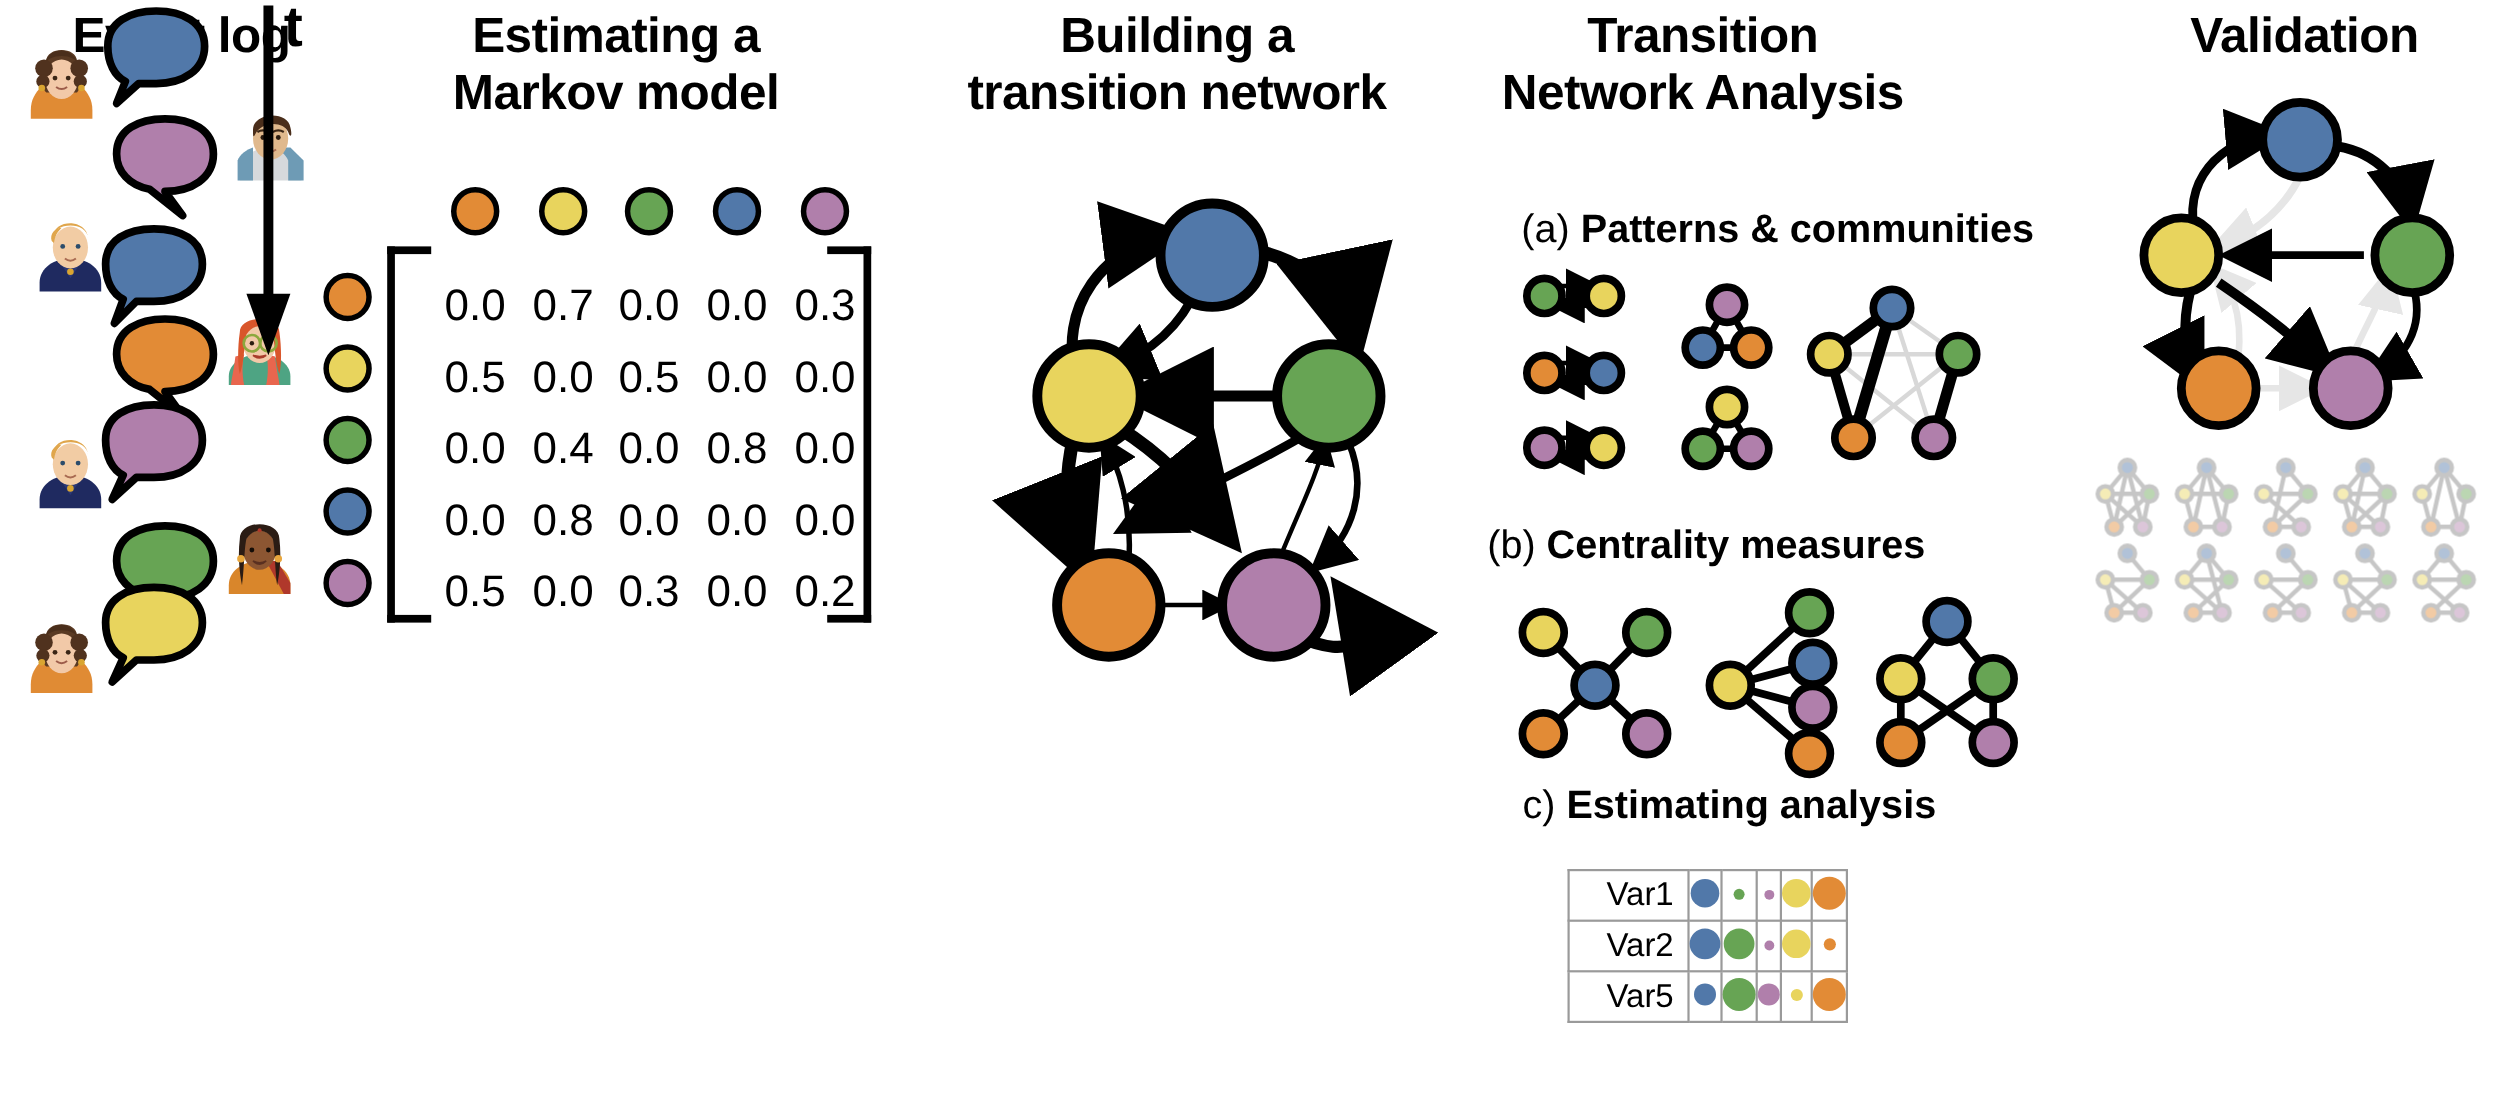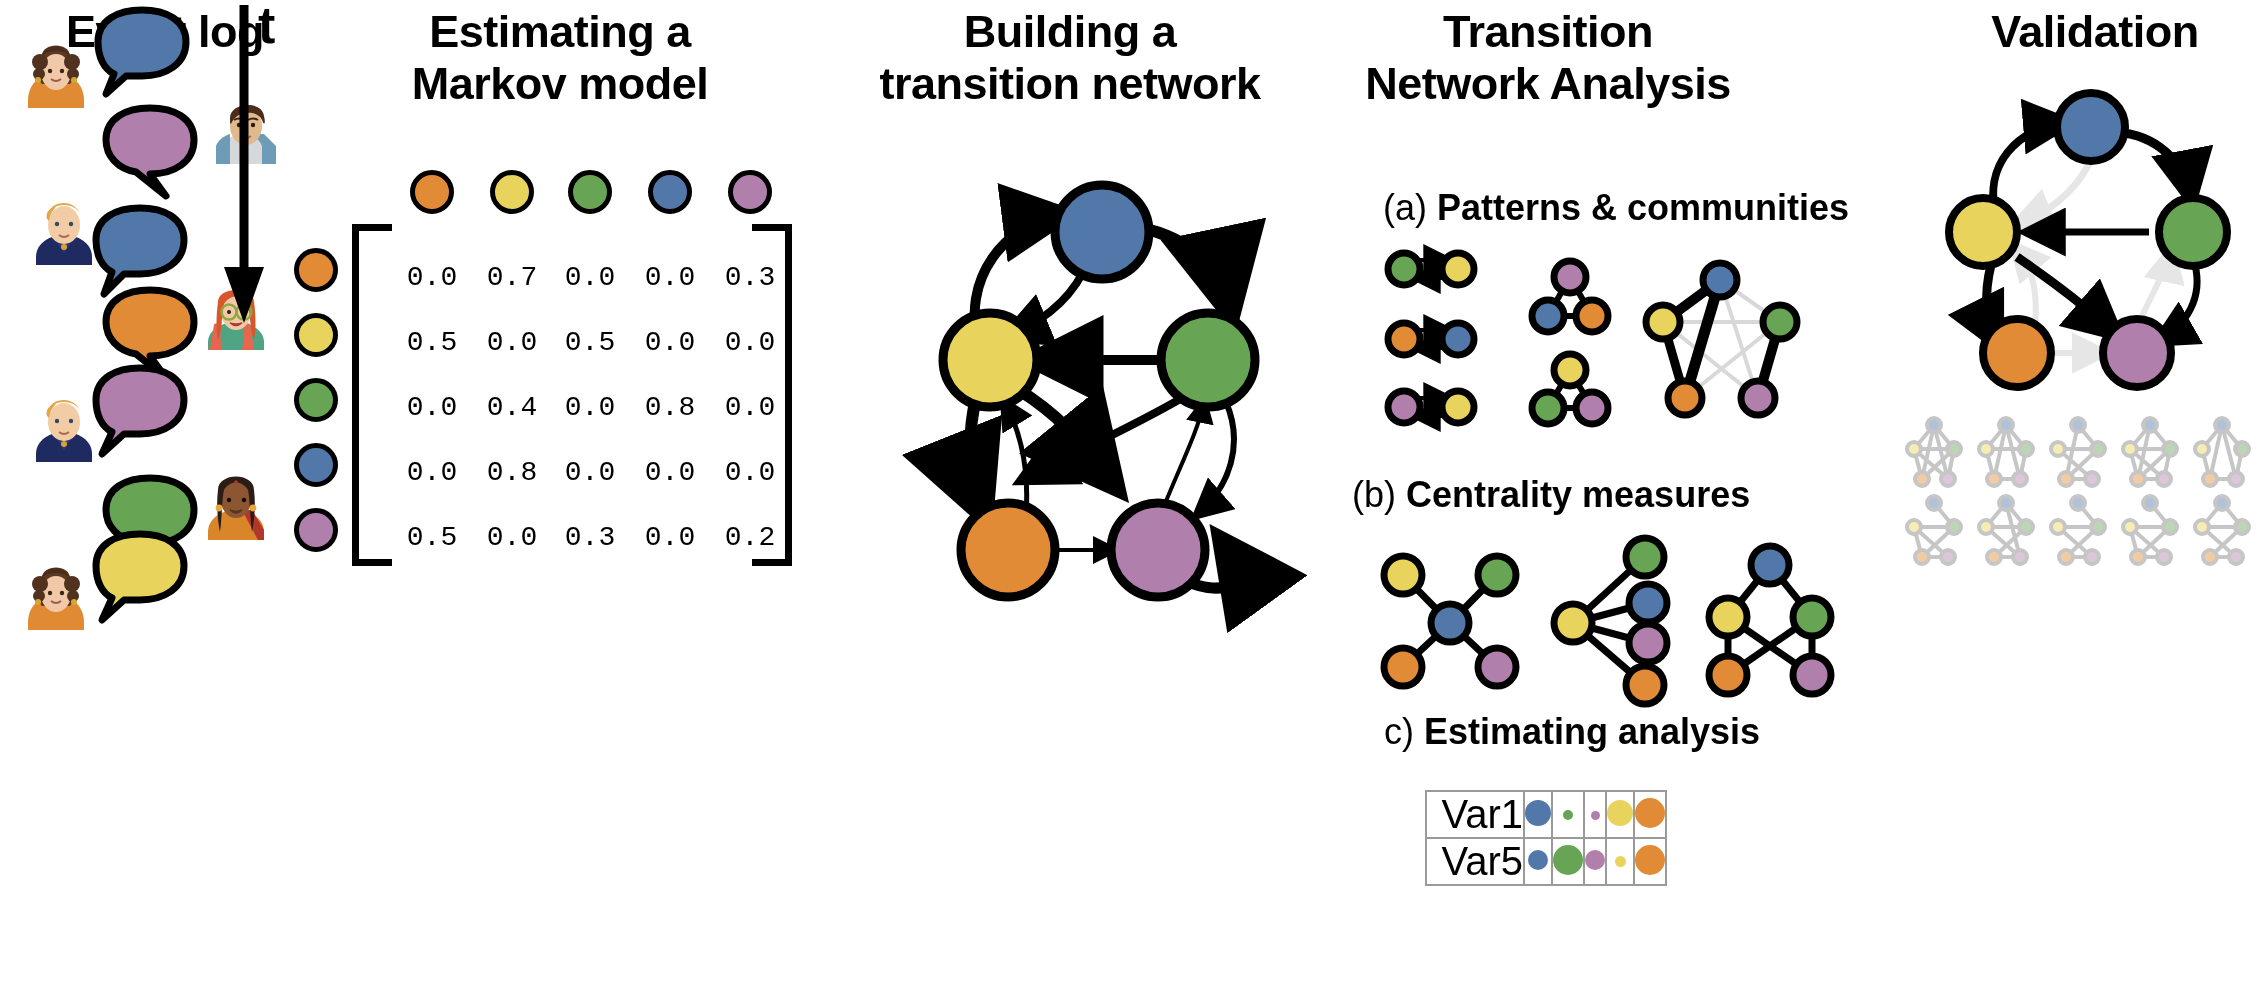--- a/index.html
+++ b/index.html
@@ -4,31 +4,31 @@
 <style>
   html,body{margin:0;padding:0;background:#fff;}
   body{width:2266px;height:1008px;position:relative;overflow:hidden;
        font-family:"Liberation Sans",sans-serif;color:#000;}
   .panel{position:absolute;}
   .ptitle{position:absolute;text-align:center;font-weight:bold;
           font-size:45px;line-height:52px;letter-spacing:-0.5px;color:#000;}
   .sublabel{position:absolute;font-size:36px;line-height:40px;white-space:nowrap;}
   .sublabel .paren{font-weight:400;}
   .sublabel .bold{font-weight:bold;}
-  .mval{position:absolute;font-size:28px;line-height:40px;text-align:center;
-        width:90px;font-family:Liberation Mono, monospace;}
+  .mval{position:absolute;font-size:40px;line-height:40px;text-align:center;
+        width:90px;font-family:Liberation Sans, sans-serif;}
   .dot{position:absolute;border-radius:50%;box-sizing:border-box;}
   .bracket{position:absolute;border:7px solid #000;width:40px;box-sizing:border-box;}
   .bracket.left{border-right:none;}
   .bracket.right{border-left:none;}
   svg{position:absolute;overflow:visible;}
   .cvtable{position:absolute;border-collapse:collapse;}
   .cvtable td{border:2px solid #9a9a9a;height:44px;padding:0;text-align:center;
               vertical-align:middle;}
-  .cvtable td.lbl{font-size:40px;text-align:right;padding-left:10px;width:86px;}
+  .cvtable td.lbl{font-size:30px;text-align:center;padding-left:21px;width:86px;}
   .cvdot{display:inline-block;border-radius:50%;}
 </style>
 </head>
 <body>
 
 <div class="ptitle" style="left:0px;top:6px;width:330px;">Event log</div>
 
 <div class="ptitle" style="left:350px;top:6px;width:420px;white-space:pre-line;">Estimating a
 Markov model</div>
 
@@ -376,20 +376,28 @@
   <tbody>
       <tr>
     <td class="lbl">Var1</td>
     <td><span class="cvdot" style="width:26px;height:26px;background:#5178A9;"></span></td>
     <td><span class="cvdot" style="width:10px;height:10px;background:#67A454;"></span></td>
     <td><span class="cvdot" style="width:9px;height:9px;background:#B07FAB;"></span></td>
     <td><span class="cvdot" style="width:26px;height:26px;background:#E8D45D;"></span></td>
     <td><span class="cvdot" style="width:30px;height:30px;background:#E28B36;"></span></td>
   </tr>
   <tr>
+    <td class="lbl">Var2</td>
+    <td><span class="cvdot" style="width:28px;height:28px;background:#5178A9;"></span></td>
+    <td><span class="cvdot" style="width:28px;height:28px;background:#67A454;"></span></td>
+    <td><span class="cvdot" style="width:9px;height:9px;background:#B07FAB;"></span></td>
+    <td><span class="cvdot" style="width:26px;height:26px;background:#E8D45D;"></span></td>
+    <td><span class="cvdot" style="width:11px;height:11px;background:#E28B36;"></span></td>
+  </tr>
+  <tr>
     <td class="lbl" style="position:relative;">
       <span>Var5</span>
       
     </td>
     <td><span class="cvdot" style="width:20px;height:20px;background:#5178A9;"></span></td>
     <td><span class="cvdot" style="width:30px;height:30px;background:#67A454;"></span></td>
     <td><span class="cvdot" style="width:20px;height:20px;background:#B07FAB;"></span></td>
     <td><span class="cvdot" style="width:11px;height:11px;background:#E8D45D;"></span></td>
     <td><span class="cvdot" style="width:30px;height:30px;background:#E28B36;"></span></td>
   </tr>

